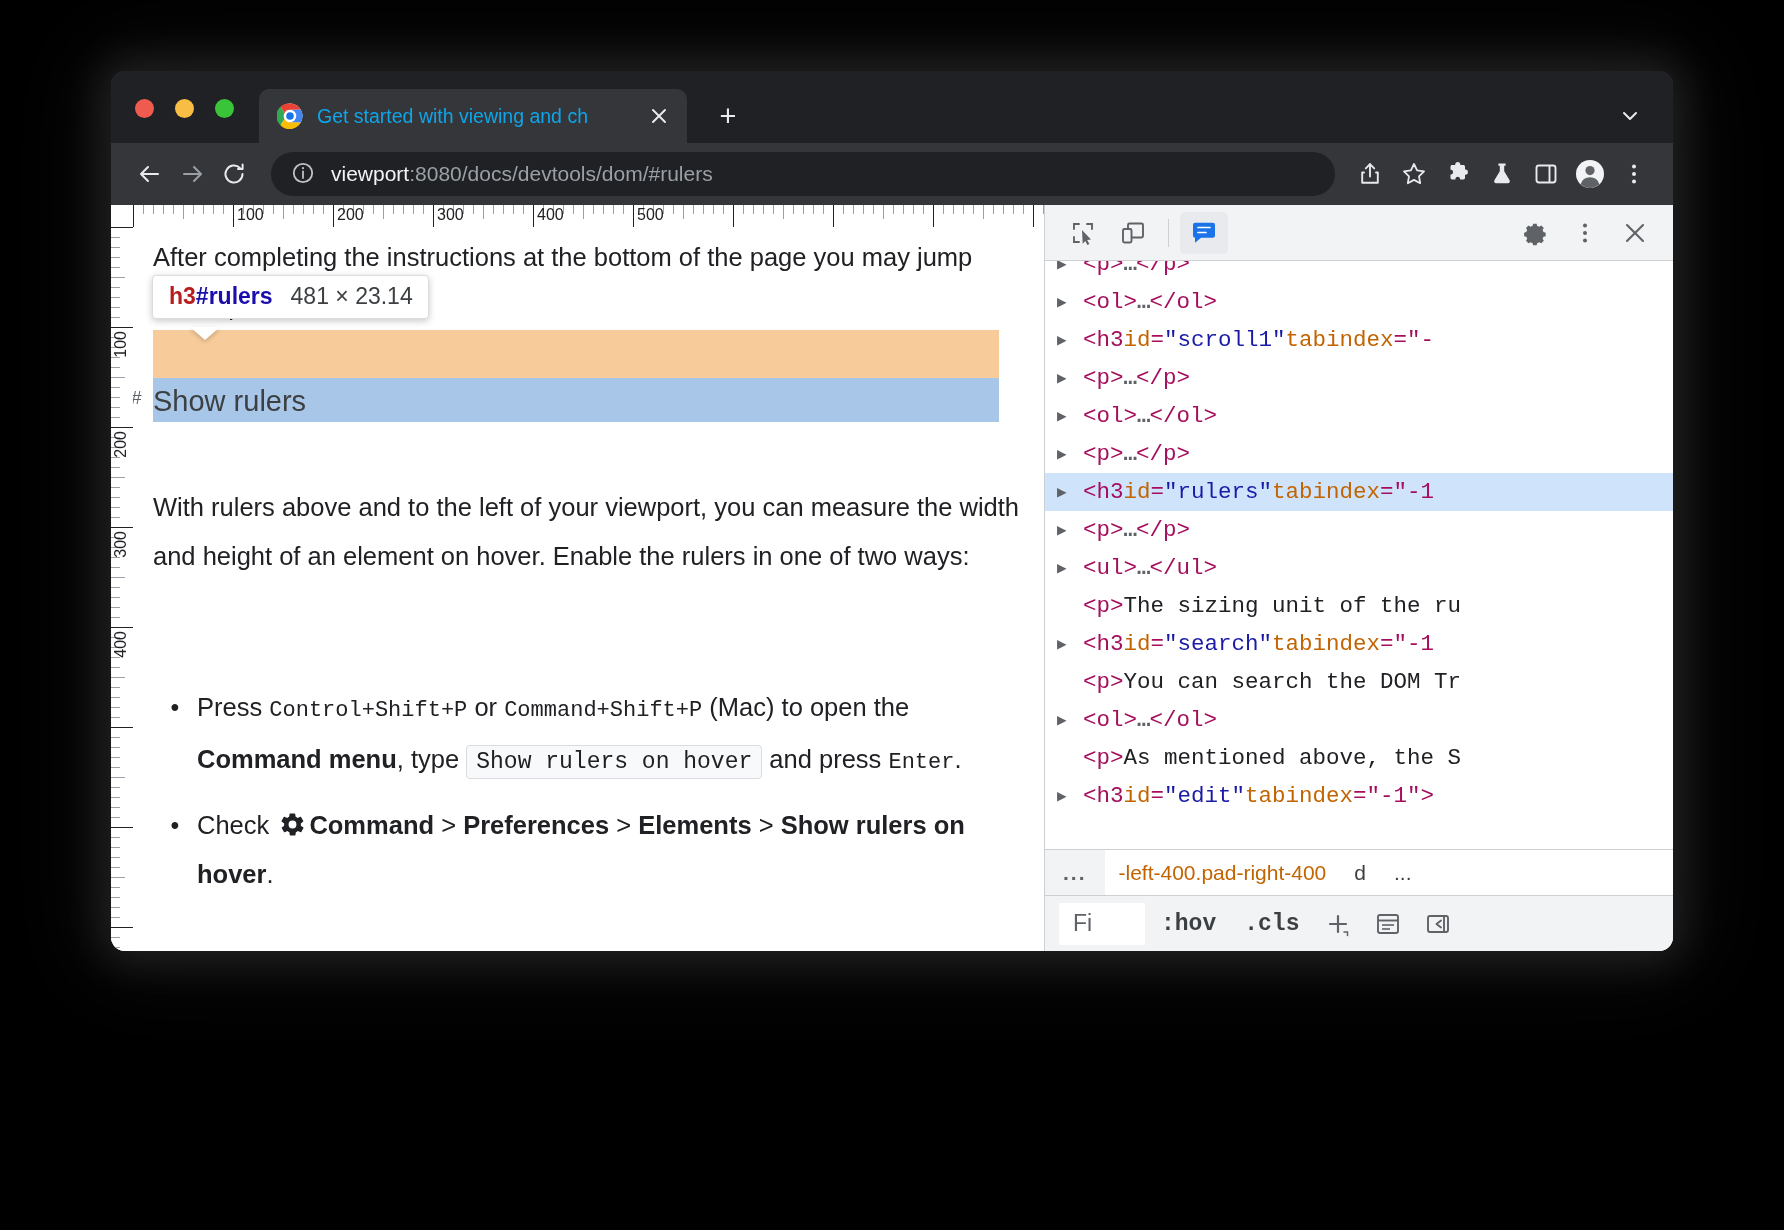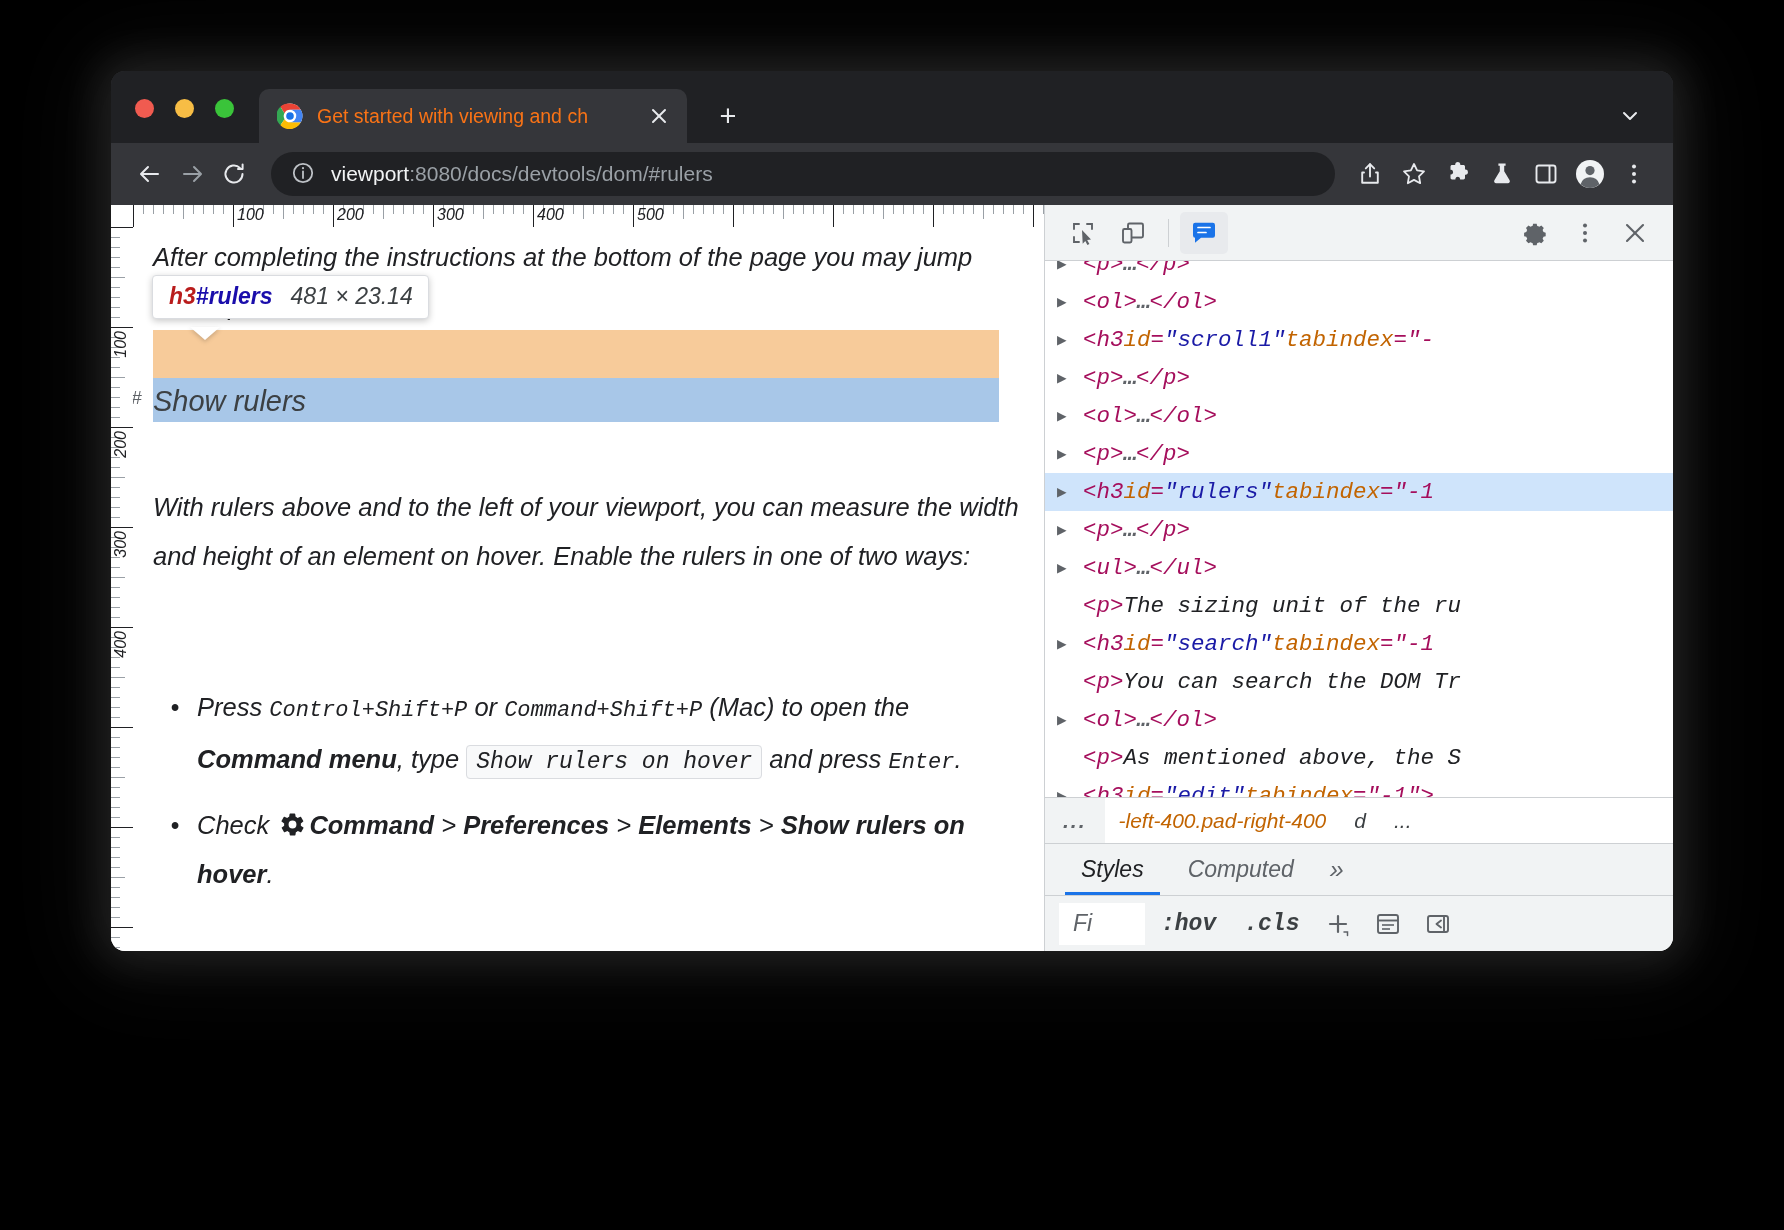--- a/index.html
+++ b/index.html
@@ -45,21 +45,21 @@
     width: 428px; height: 54px;
     background: #35363a;
     border-radius: 10px 10px 0 0;
     display: flex; align-items: center;
     padding: 0 14px 0 18px;
   }
   #tab-favicon { width: 26px; height: 26px; position: relative; flex: 0 0 auto; }
   #tab-title {
     flex: 1 1 auto;
     margin-left: 14px;
-    color: #f97316;
+    color: #0ea5e9;
     font-size: 19.5px;
     white-space: nowrap;
     overflow: hidden;
     -webkit-mask-image: linear-gradient(to right, #000 86%, rgba(0,0,0,0.12) 100%);
             mask-image: linear-gradient(to right, #000 86%, rgba(0,0,0,0.12) 100%);
   }
   #tab-close {
     width: 28px; height: 28px; flex: 0 0 auto;
     display: flex; align-items: center; justify-content: center;
     color: #e8eaed; font-size: 21px; line-height: 1;
@@ -106,21 +106,20 @@
   }
   #omni-url .host { color: #f1f3f4; }
   #nav-right { display: flex; align-items: center; gap: 2px; }
 
   
   #viewport {
     position: relative;
     height: 526px;
     background: #ffffff;
     display: flex;
-    font-style: italic;
   }
 
   
   #page {
     position: relative;
     width: 933px;
     height: 746px;
     background: #ffffff;
     overflow: hidden;
   }
@@ -903,25 +902,20 @@
             </div>
       </div>
 
       <div id="dt-breadcrumb">
             <span class="crumb-ell">...</span>
             <span class="crumb">-left-400.pad-right-400</span>
             <span class="crumb plain">d</span>
             <span class="crumb plain">...</span>
           </div>
 
-      <div id="dt-tabs">
-            <div class="dt-tab active">Styles</div>
-            <div class="dt-tab">Computed</div>
-            <div class="dt-tab-more">»</div>
-          </div>
 
       <div id="dt-stylesbar">
         <div id="style-filter" title="Filter">Fi</div>
         <div class="pseudo-btn">:hov</div>
         <div class="pseudo-btn">.cls</div>
         <div class="sb-icon">
           <svg width="28" height="28" viewBox="0 0 28 28" stroke="currentColor" stroke-width="2.2" stroke-linecap="round">
             <line x1="14" y1="6" x2="14" y2="22"></line>
                 <line x1="6" y1="14" x2="22" y2="14"></line>
             <polyline points="20,22 23.5,22 23.5,25.5" stroke-width="1.5" fill="none"></polyline>

